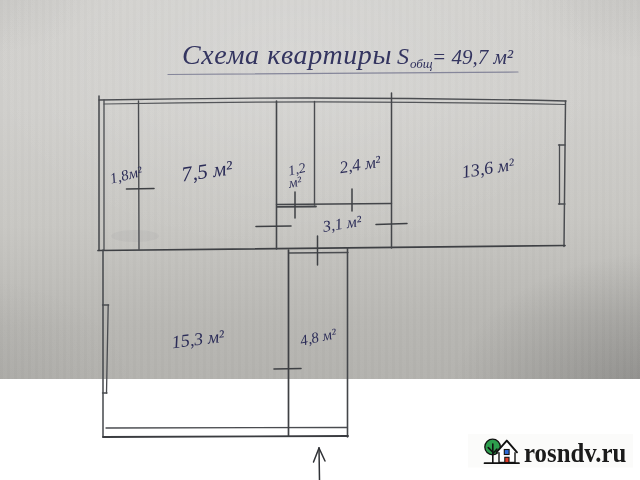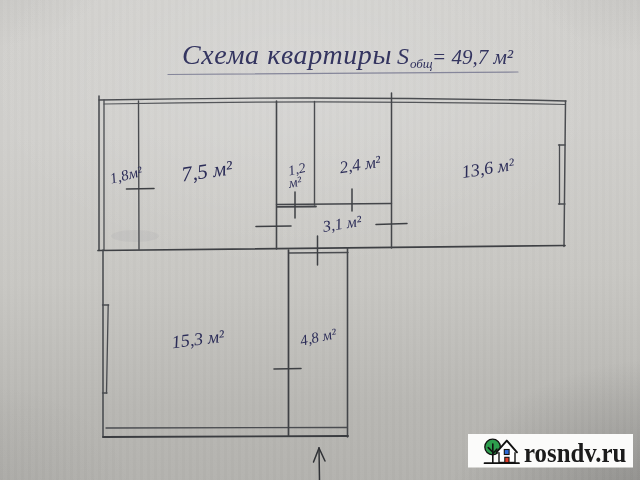--- a/index.html
+++ b/index.html
@@ -1,17 +1,17 @@
 <!DOCTYPE html>
 <html><head>
 <meta charset="utf-8">
 <style>
   html,body{margin:0;padding:0;}
   body{width:640px;height:480px;overflow:hidden;font-family:"Liberation Sans",sans-serif;}
-  .paper{position:relative;width:640px;height:480px;
+  .paper{position:relative;width:640px;height:379px;
     background:
       repeating-linear-gradient(90deg, rgba(0,0,0,0.012) 0 3px, rgba(255,255,255,0.010) 3px 7px),
       radial-gradient(ellipse 200px 120px at -3% -6%, rgba(20,20,22,0.06), rgba(20,20,22,0) 65%),
       radial-gradient(ellipse 220px 130px at 103% -6%, rgba(20,20,22,0.07), rgba(20,20,22,0) 65%),
       radial-gradient(ellipse 450px 270px at 46% 17%, rgba(255,255,255,0.16), rgba(255,255,255,0) 70%),
       radial-gradient(ellipse 310px 215px at 104% 106%, rgba(20,20,22,0.25), rgba(20,20,22,0) 70%),
       radial-gradient(ellipse 240px 180px at -3% 104%, rgba(20,20,22,0.06), rgba(20,20,22,0) 65%),
       linear-gradient(179deg, #d1d0cd 0%, #d0cfcc 28%, #c8c7c3 58%, #b8b7b3 84%, #b3b2ae 100%);
   }
 </style>

